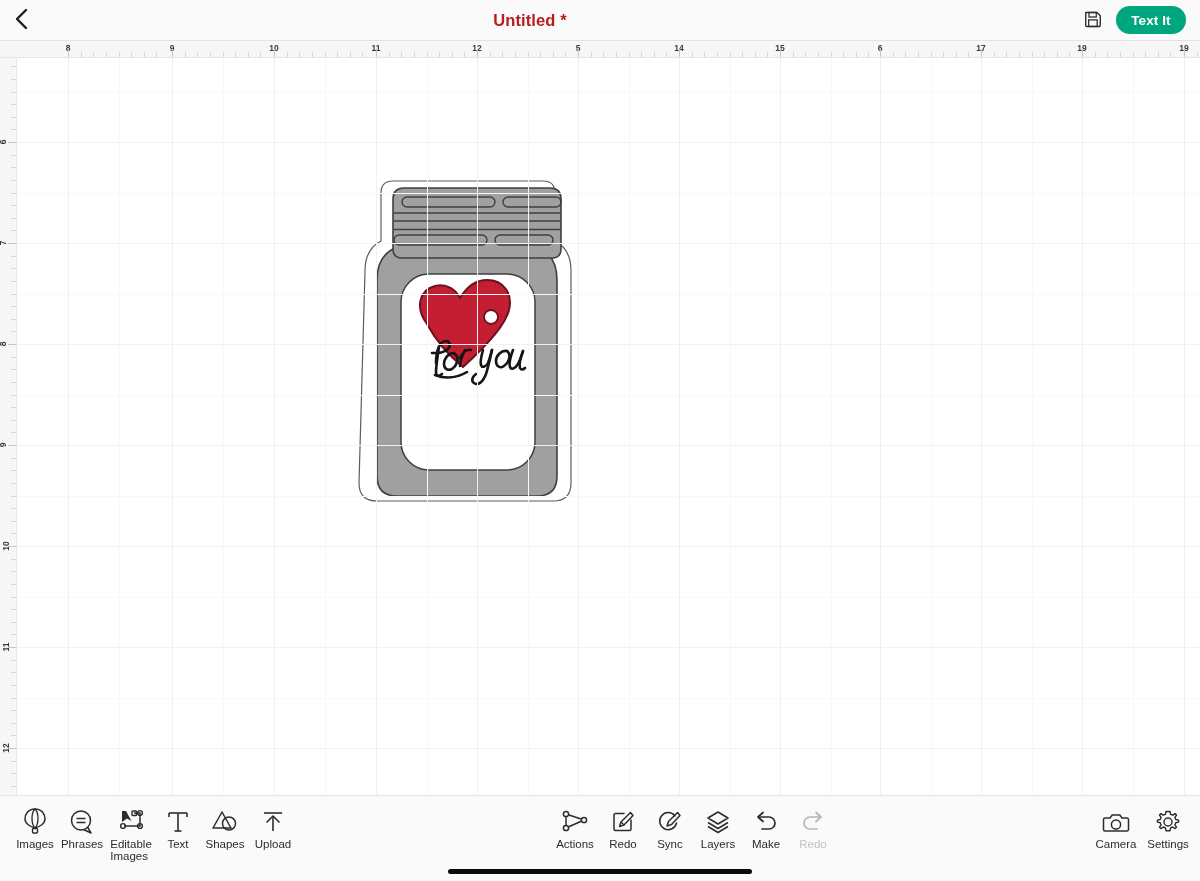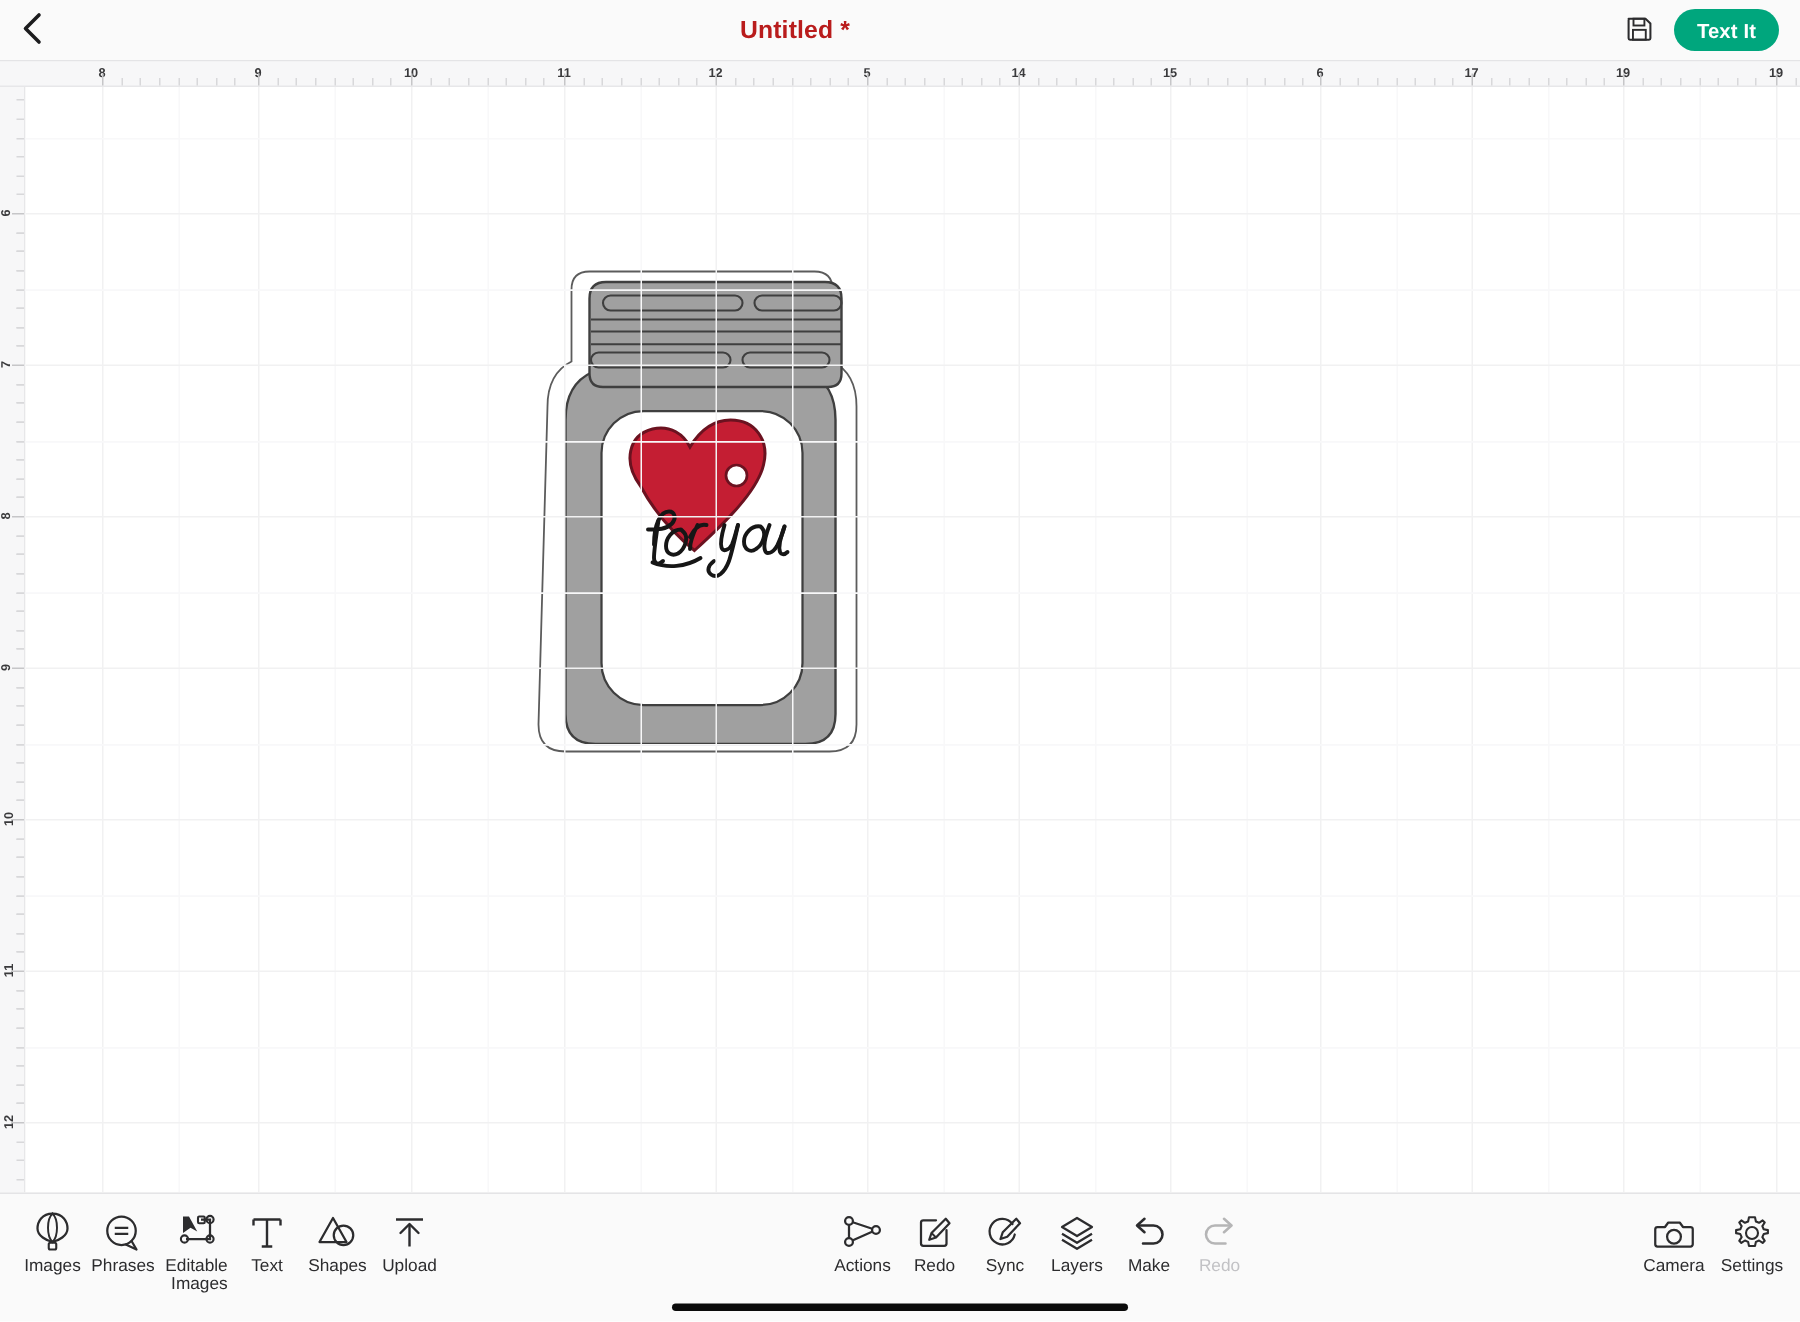--- a/index.html
+++ b/index.html
@@ -121,21 +121,21 @@
     position: absolute; top: 9px;
     width: 60px;
     display: flex; flex-direction: column; align-items: center;
     cursor: pointer;
   }
   .tool .ticon {
     height: 30px; display: flex; align-items: flex-end; justify-content: center;
   }
   .tool .tlabel {
     margin-top: 4px;
-    font-size: 11.5px; color: #2c2c2e; text-align: right; line-height: 11.5px;
+    font-size: 11.5px; color: #2c2c2e; text-align: left; line-height: 11.5px;
     white-space: pre-line;
   }
   .tool.disabled .tlabel { color: #c2c2c5; }
   .tool.disabled svg { opacity: 0.33; }
 
   #home-indicator {
     position: absolute; left: 448px; top: 869px;
     width: 304px; height: 5px;
     background: #0b0b0b; border-radius: 3px;
   }

